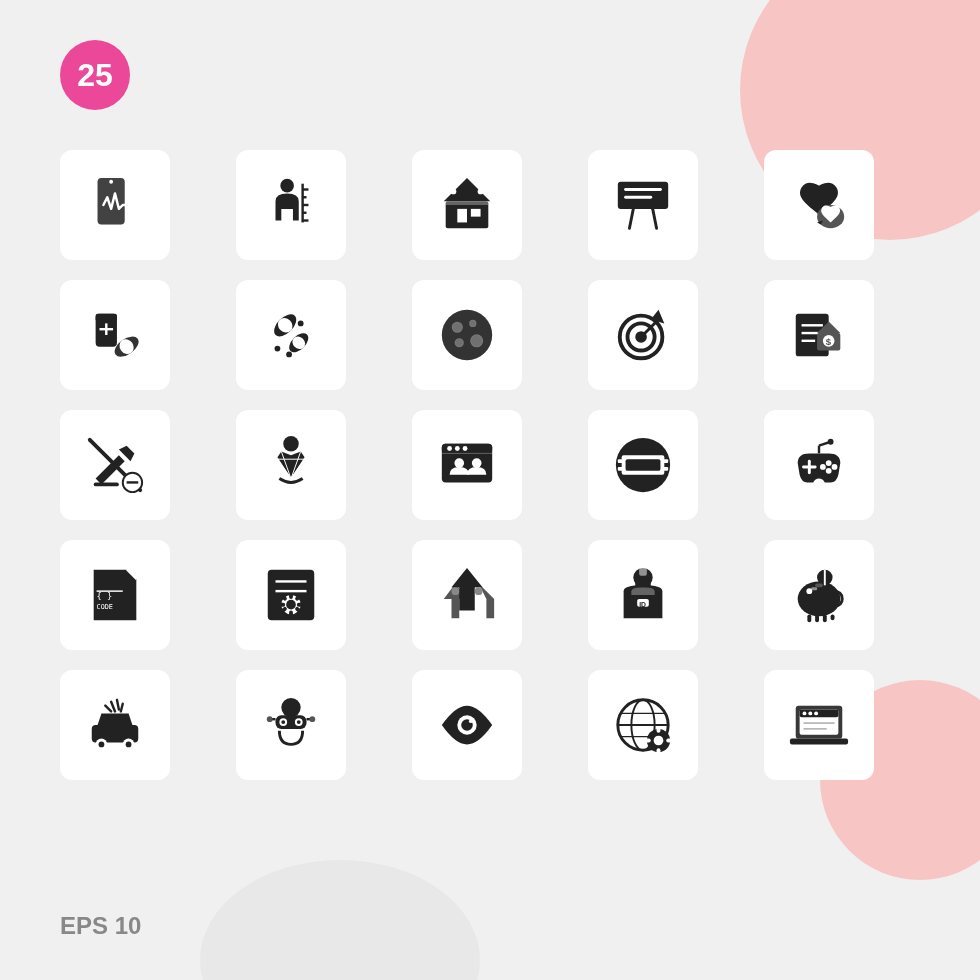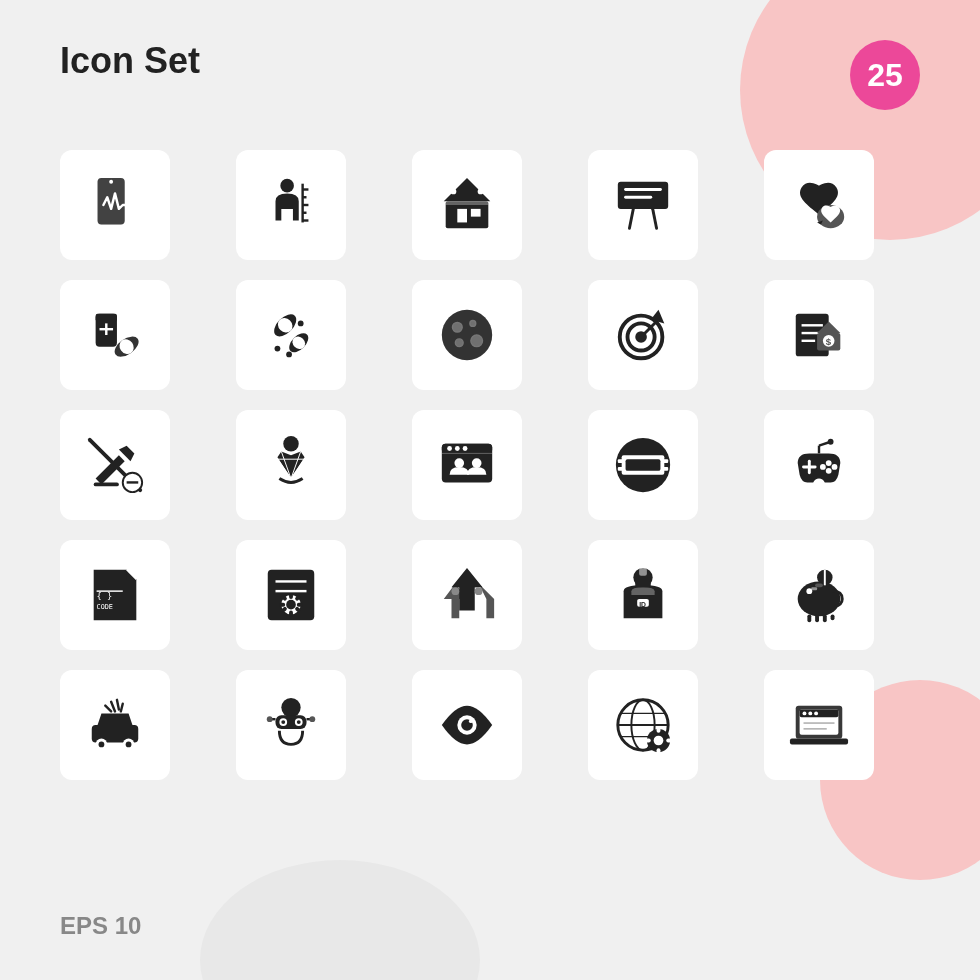--- a/index.html
+++ b/index.html
@@ -113,21 +113,20 @@
   </style>
 </head>
 <body>
 
 <div class="bg-shape-top-right"></div>
 <div class="bg-shape-bottom-right"></div>
 <div class="bg-shape-bottom-left"></div>
 
 <div class="main-container">
   <div class="header">
-    <h1 class="title">Icon Set</h1>
     <div class="badge">25</div>
   </div>
 
   <div class="icon-grid">
 
     <div class="icon-cell">
       <svg viewBox="0 0 64 64">
         <rect x="14" y="4" width="28" height="48" rx="4" ry="4"></rect>
         <rect x="14" y="4" width="28" height="48" rx="4" ry="4" fill="white" opacity="0.15"></rect>
         <polyline points="20,32 24,24 28,36 32,20 36,36 40,32 44,32" fill="none" stroke="white" stroke-width="2.5" stroke-linecap="round" stroke-linejoin="round"></polyline>

